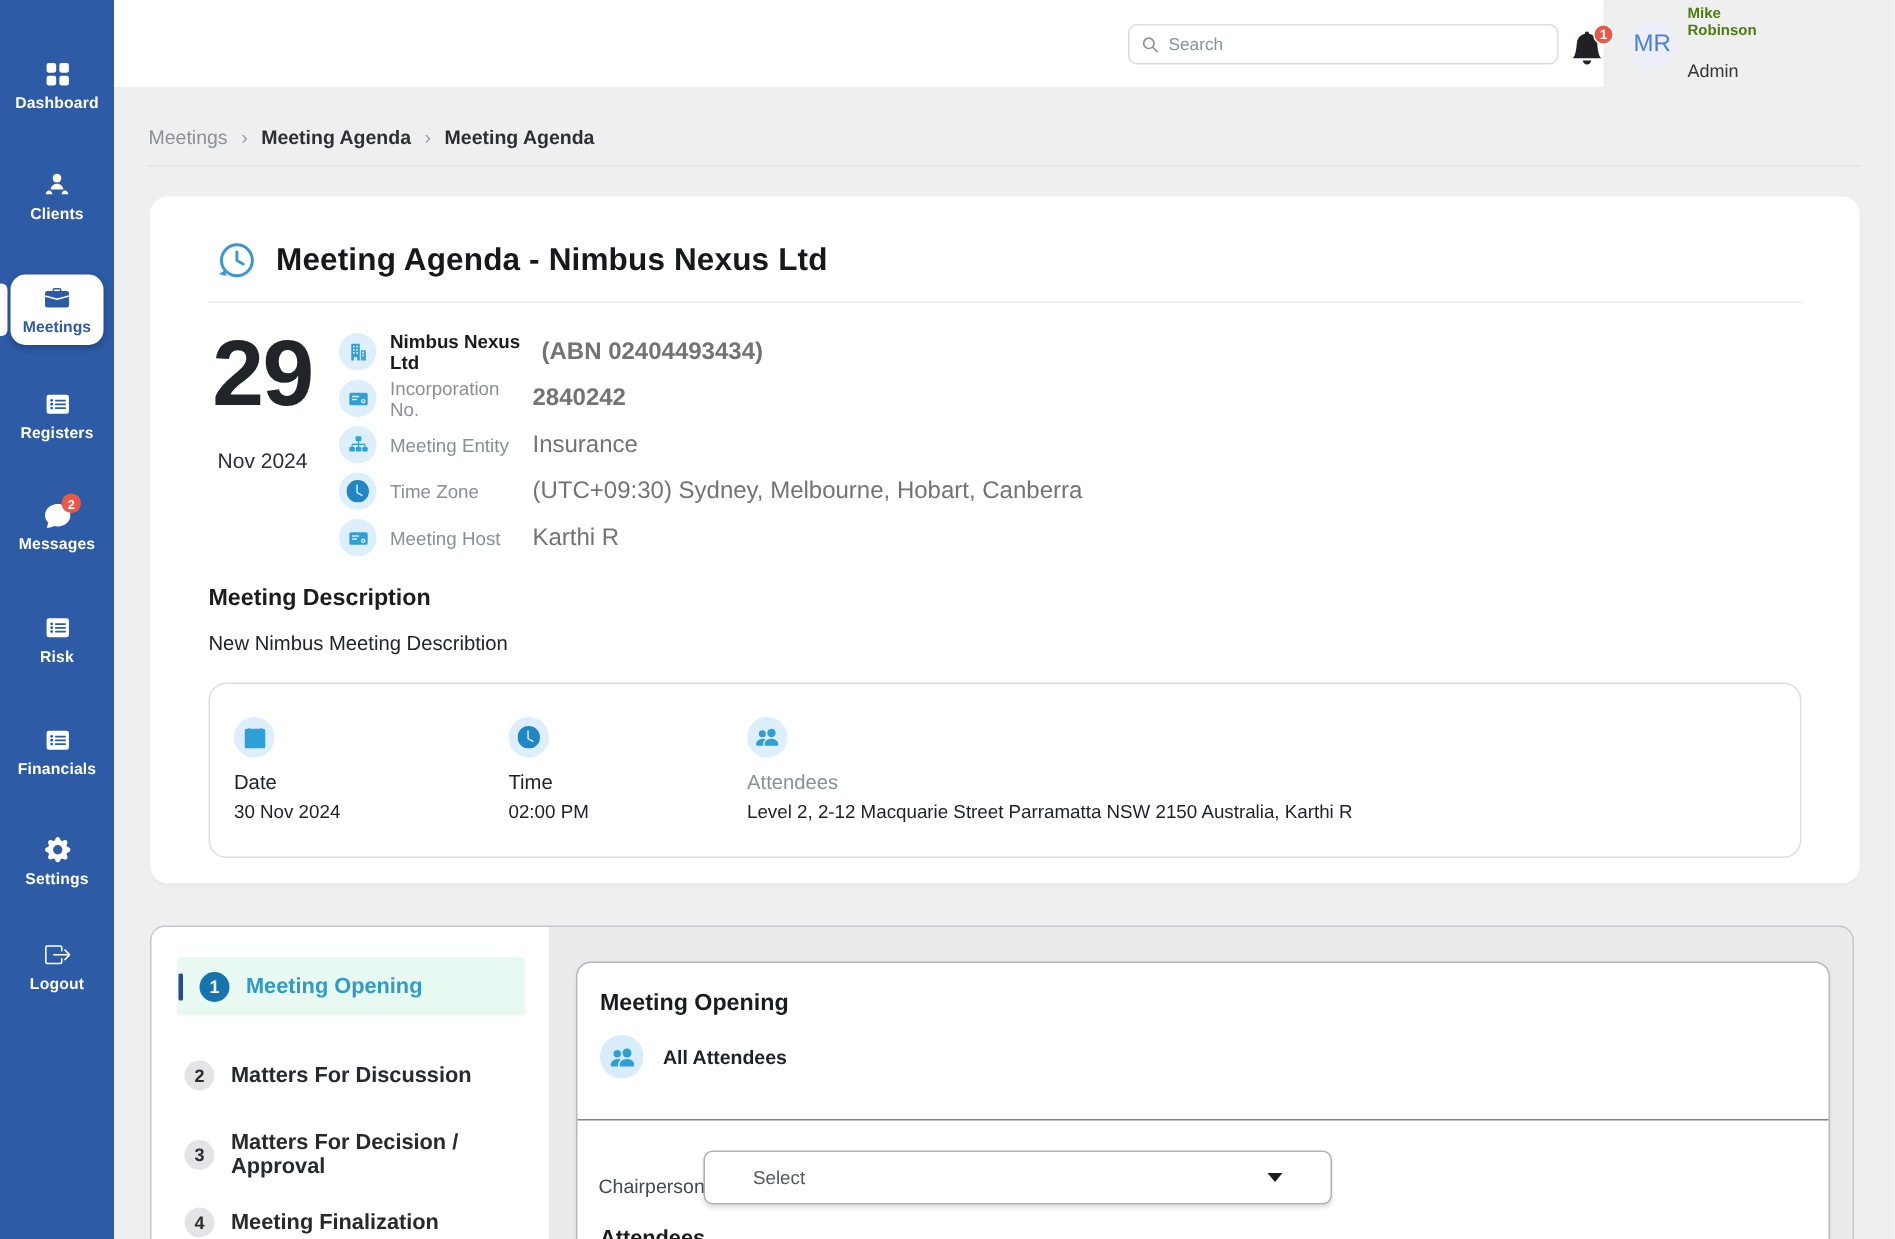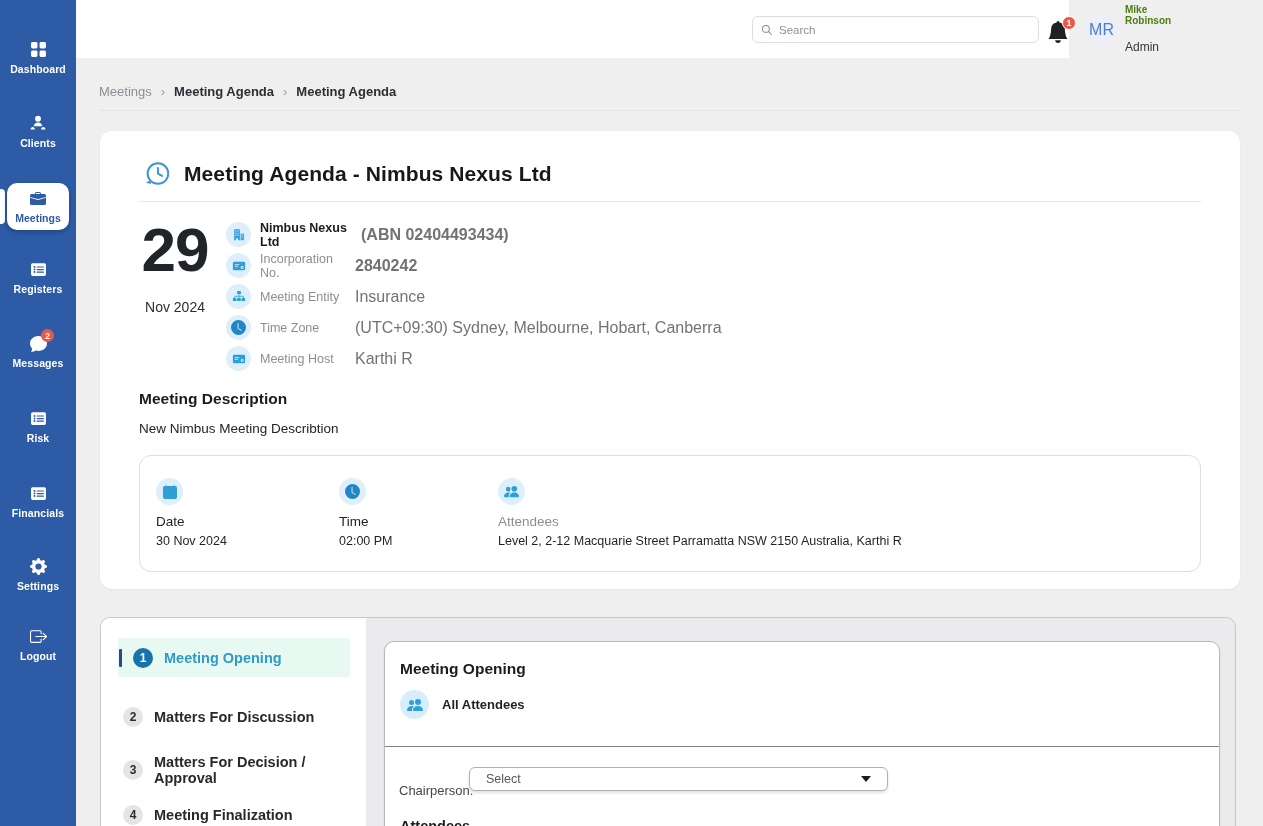--- a/index.html
+++ b/index.html
@@ -78,22 +78,22 @@
   .ag-label { font-size:14.5px; font-weight:600; color:#27292c; }
   .ag-item.active .ag-label { color:#2e9bcb; }
   .panel-card { position:absolute; left:283px; top:23px; width:836px; height:320px; background:#fff;
     border:1px solid #b7b8bb; border-radius:10px; box-shadow:0 1px 3px rgba(0,0,0,.08); }
   .panel-title { position:absolute; left:15px; top:18px; font-size:15.5px; font-weight:700; color:#1b1c1e; }
   .panel-att-row { position:absolute; left:15px; top:48px; display:flex; align-items:center; gap:13px; }
   .panel-att-icon { width:29px; height:29px; border-radius:50%; background:#d8edfa; display:flex; align-items:center; justify-content:center; }
   .panel-att-label { font-size:13px; font-weight:600; color:#1e2023; }
   .panel-divider { position:absolute; left:0; top:104px; width:100%; height:1px; background:#808285; }
   .chair-label { position:absolute; left:14px; top:141px; font-size:13px; color:#44474b; }
-  .chair-select { position:absolute; left:84px; top:125px; width:419px; height:24px; background:#fff; border:1px solid #aeb0b4;
-    border-radius:6px; box-shadow:0 2px 3px rgba(0,0,0,.12); display:flex; align-items:center; padding:0 16px; cursor:pointer; }
+  .chair-select { position:absolute; left:84px; top:125px; width:419px; height:36px; background:#fff; border:1px solid #aeb0b4;
+    border-radius:6px; box-shadow:0 2px 3px rgba(0,0,0,.12); display:flex; align-items:center; padding:0 32px; cursor:pointer; }
   .chair-select .sel-text { font-size:12.5px; color:#54575c; flex:1; }
   .caret-down { width:0; height:0; border-left:5px solid transparent; border-right:5px solid transparent; border-top:6px solid #1b1c1e; }
   .attendees-heading { position:absolute; left:15px; top:176px; font-size:14.5px; font-weight:700; color:#1b1c1e; }
   svg { display:block; }
 </style>
 </head>
 <body>
 
 <nav class="sidebar">
   <div class="side-item" style="top:40px">

